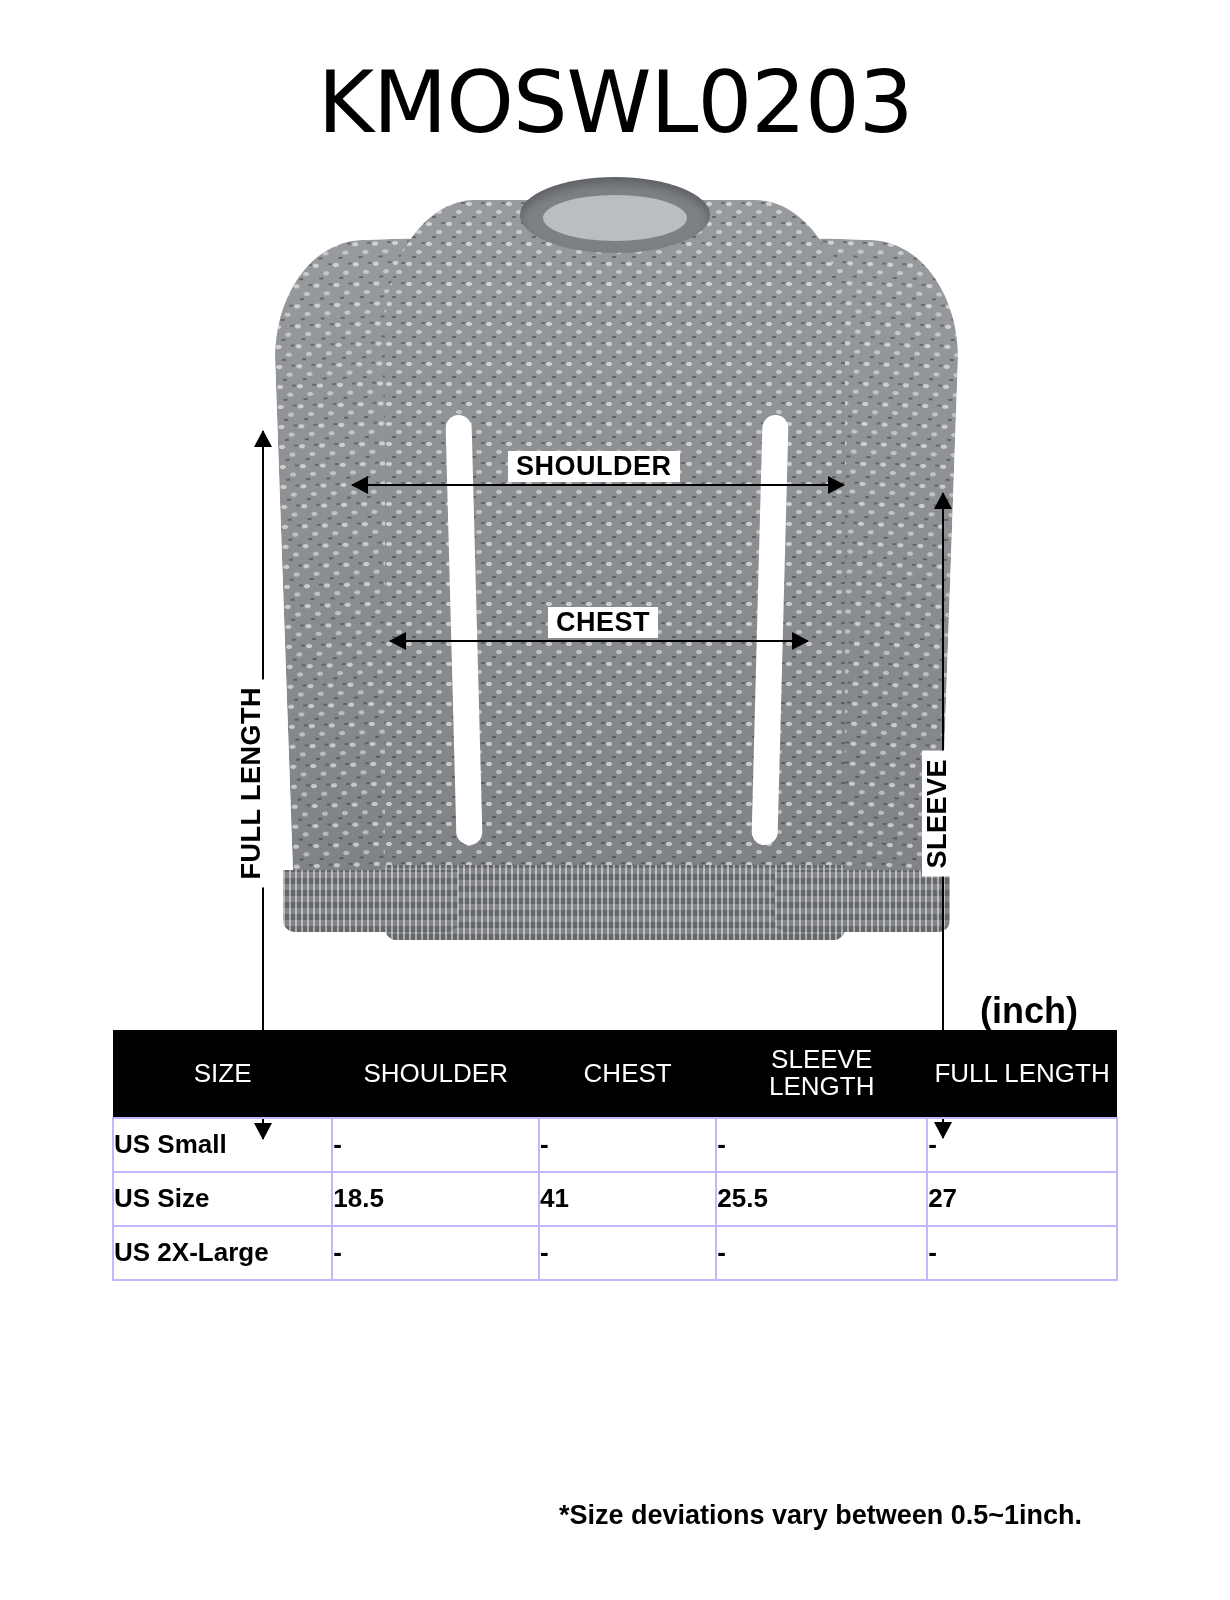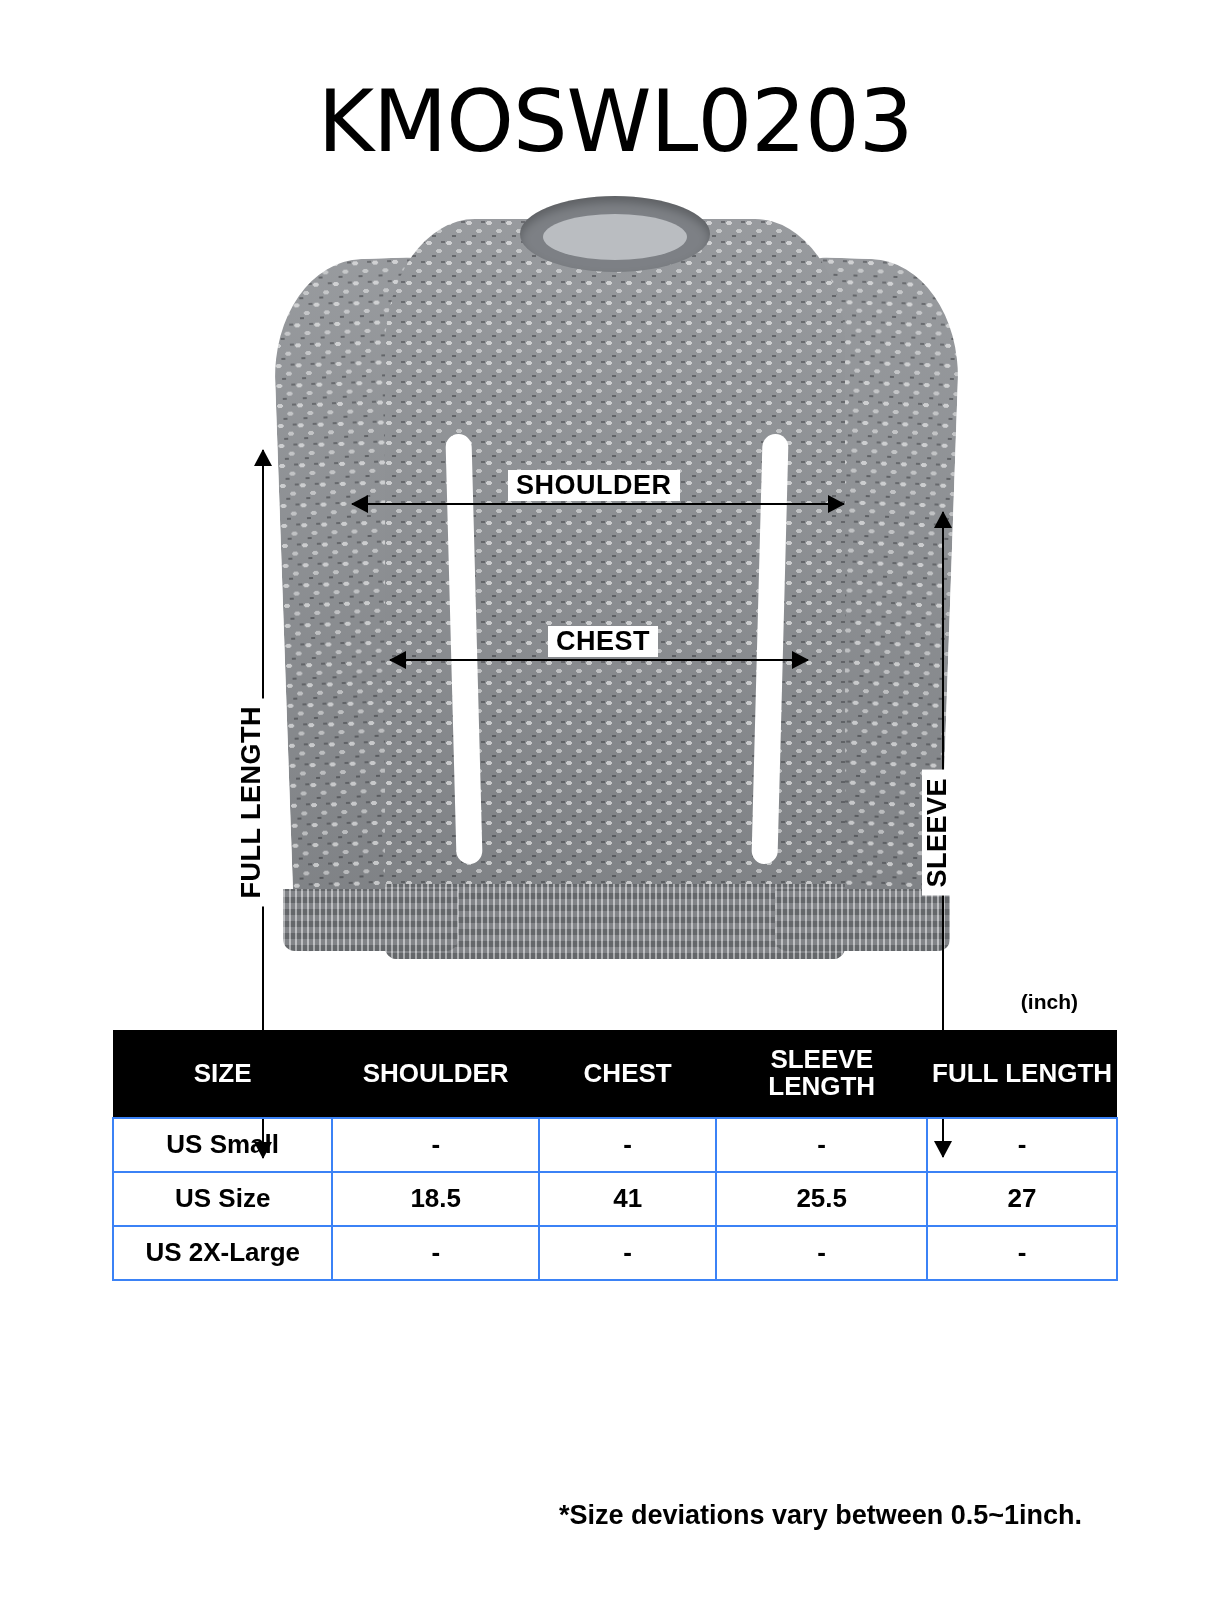--- a/index.html
+++ b/index.html
@@ -16,21 +16,21 @@
     overflow: hidden;
   }
 
   
   .title {
     text-align: center;
     font-size: 86px;
     font-weight: 400;
     letter-spacing: -1px;
     line-height: 1;
-    margin-top: 78px;
+    margin-top: 59px;
     font-family: "DejaVu Sans", sans-serif;
   }
 
   
   .illus {
     position: relative;
     width: 1230px;
     height: 800px;
     margin-top: 18px;
   }
@@ -187,49 +187,49 @@
   #fulllen-arrow  { left: 262px; top: 268px; height: 708px; }
   #fulllen-text   { left: 236px; top: 516px; }
   #sleeve-arrow   { left: 942px; top: 330px; height: 645px; }
   #sleeve-text    { left: 922px; top: 588px; }
 
   
   .unit {
     position: absolute;
     right: 152px;
     top: 990px;
-    font-size: 21px;
+    font-size: 36px;
     font-weight: 700;
   }
 
   
   .table-wrap {
     position: absolute;
     left: 112px;
     top: 1030px;
     width: 1006px;
   }
   table {
     border-collapse: collapse;
     width: 100%;
     table-layout: fixed;
   }
   thead th {
     background: #000000;
     color: #ffffff;
     font-size: 26px;
-    font-weight: 700;
+    font-weight: 400;
     padding: 16px 4px;
     line-height: 1.05;
     text-align: center;
     border: none;
   }
   tbody td {
-    border: 2px solid #3b82f6;
-    text-align: center;
+    border: 2px solid #c4b5fd;
+    text-align: left;
     font-size: 26px;
     font-weight: 700;
     height: 52px;
     padding: 0;
   }
   tbody td.size-cell { font-size: 26px; }
   col.c1 { width: 208px; }
   col.c2 { width: 196px; }
   col.c3 { width: 168px; }
   col.c4 { width: 200px; }

